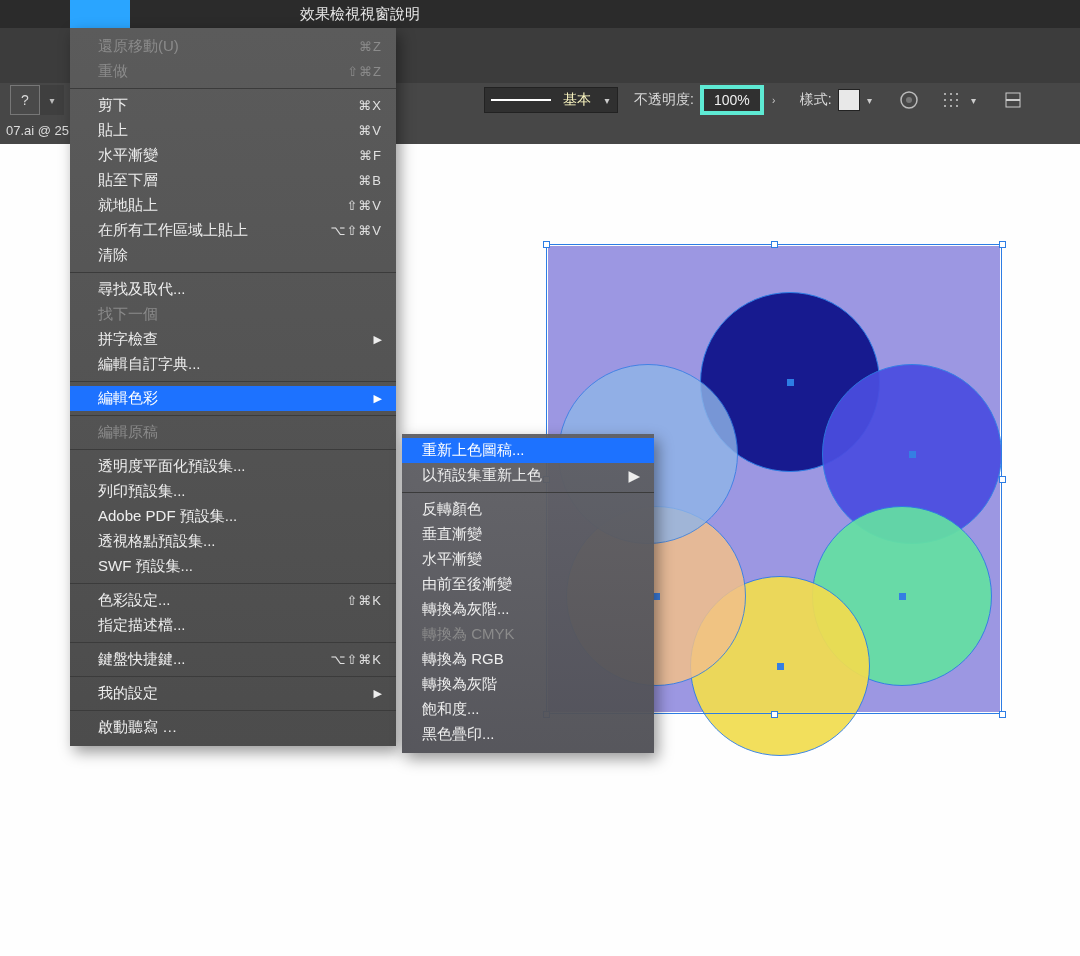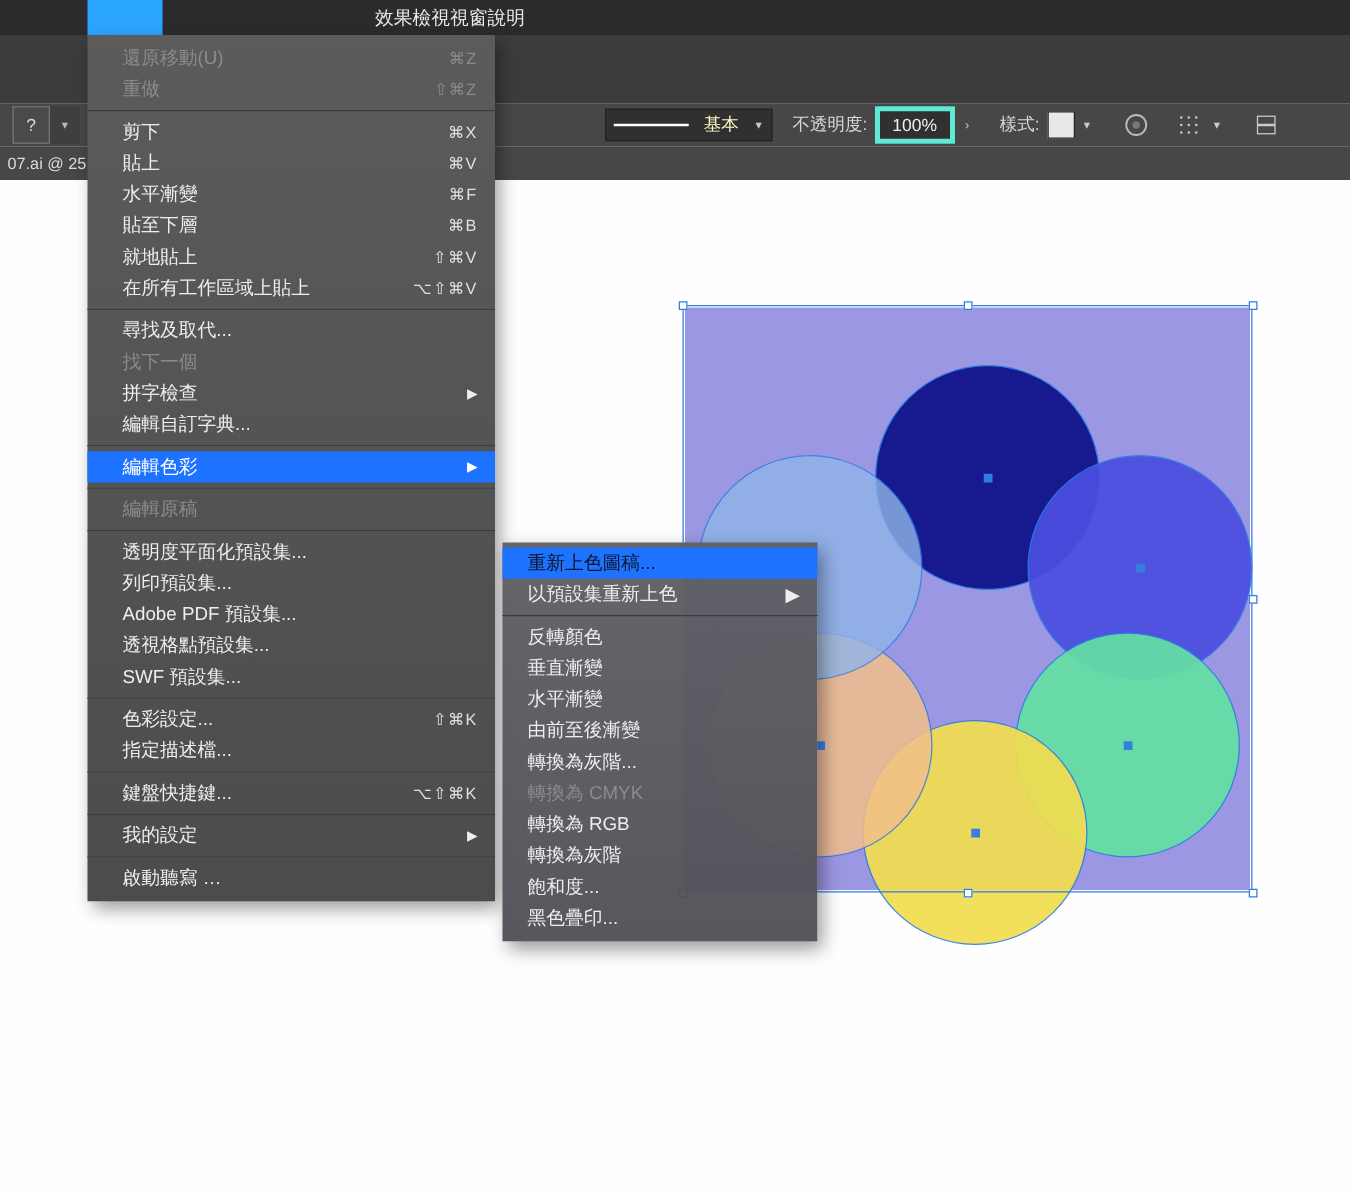--- a/index.html
+++ b/index.html
@@ -44,21 +44,21 @@
   .menu .sep { height:1px; background:#6e6e6e; margin:4px 0; border-top:1px solid #3b3b3b; }
   .menu .row.hl { background:#1d72ff; color:#fff; }
   .menu .arrow { font-size:11px; }
   .shortcut { font-size:13px; letter-spacing:1px; color:#e0e0e0; }
   .row.disabled .shortcut { color:#8b8b8b; }
   .menu .pad { height:6px; }
 
   
   .submenu { position:absolute; left:402px; top:434px; width:252px; background:linear-gradient(rgba(95,95,100,.96),rgba(80,80,86,.96)); color:#eee; font-size:15px; box-shadow:4px 6px 14px rgba(0,0,0,.4); padding:4px 0 6px; }
   .submenu .row { display:flex; justify-content:space-between; align-items:center; height:25px; padding:0 14px 0 20px; }
-  .submenu .row.hl { background:#1d72ff; color:#0f172a; }
+  .submenu .row.hl { background:#1d72ff; color:#ffffff; }
   .submenu .row.disabled { color:#8b8b8b; }
   .submenu .sep { height:1px; background:#6e6e6e; margin:4px 0; border-top:1px solid #3b3b3b; }
 </style>
 </head>
 <body>
 
 <div class="menubar">
   <div class="active"></div>
   <div class="items">
     <span class="item">效果</span>
@@ -186,20 +186,24 @@
       <span class="shortcut">⌘B</span>
     </div>
   <div class="row">
       <span>就地貼上</span>
       <span class="shortcut">⇧⌘V</span>
     </div>
   <div class="row">
       <span>在所有工作區域上貼上</span>
       <span class="shortcut">⌥⇧⌘V</span>
     </div>
+  <div class="row">
+      <span>清除</span>
+      <span></span>
+    </div>
   <div class="sep"></div>
   <div class="row">
       <span>尋找及取代...</span>
       <span></span>
     </div>
   <div class="row disabled">
       <span>找下一個</span>
       <span></span>
     </div>
   <div class="row">

